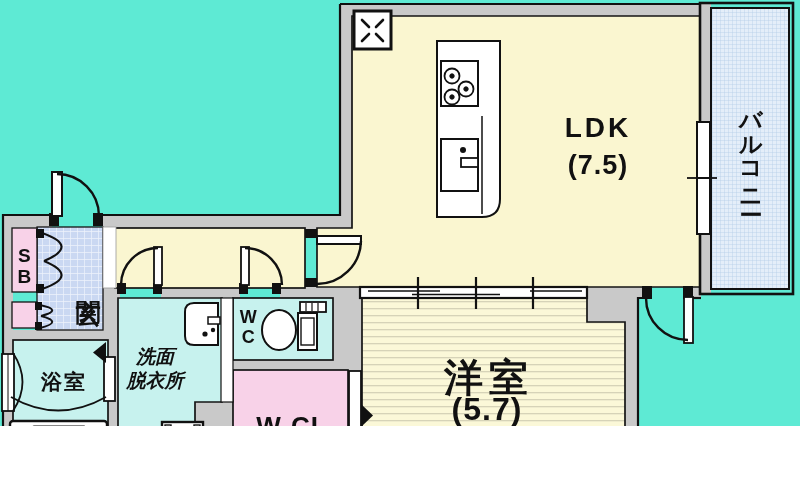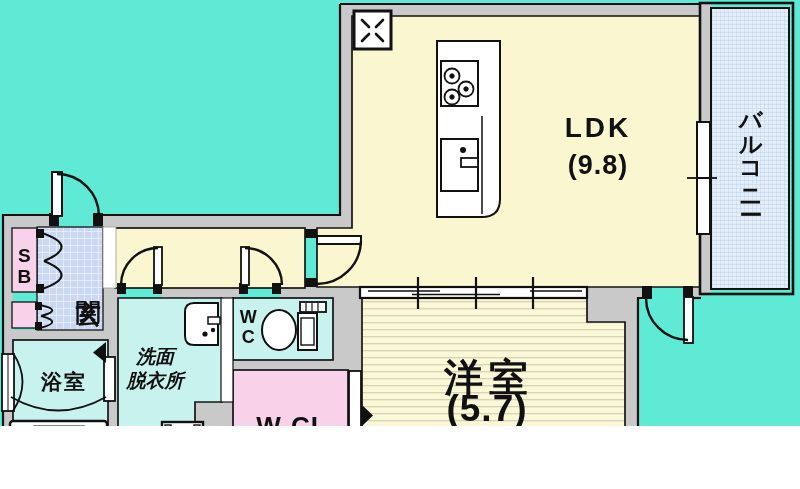--- a/index.html
+++ b/index.html
@@ -239,24 +239,24 @@
 
   <g>
     <path d="M13,353 Q32,382 13,411" fill="none" stroke="#111" stroke-width="1.8"></path>
     <path d="M11,397 Q58,424 106,397" fill="none" stroke="#111" stroke-width="1.8"></path>
     <rect x="10" y="421" width="97" height="52" rx="3" fill="#fff" stroke="#111" stroke-width="2.4"></rect>
     <path d="M16,434 L34,426 H84 L101,434 V460 L84,468 H34 L16,460 Z" fill="#f0f0f0" stroke="#111" stroke-width="1.2"></path>
   </g>
 </svg>
 
   <div class="lbl" style="left:598px;top:127px;font-size:28px;letter-spacing:3px;">LDK</div>
-  <div class="lbl" style="left:598px;top:166px;font-size:27px;letter-spacing:1px;">(9.8)</div>
+  <div class="lbl" style="left:598px;top:166px;font-size:27px;letter-spacing:1px;">(7.5)</div>
   <div class="lbl vert" style="left:751px;top:148px;font-size:23px;letter-spacing:1px;">バルコニー</div>
   <div class="lbl" style="left:489px;top:378px;font-size:39px;letter-spacing:6px;">洋室</div>
-  <div class="lbl" style="left:487px;top:409px;font-size:37px;letter-spacing:1px;">(5.7)</div>
+  <div class="lbl" style="left:487px;top:409px;font-size:32px;letter-spacing:1px;">(5.7)</div>
   <div class="lbl vert" style="left:88px;top:280px;font-size:25px;">玄関</div>
   <div class="lbl vert-up" style="left:24px;top:266px;font-size:19px;font-weight:700;">SB</div>
   <div class="lbl" style="left:64px;top:382px;font-size:21px;letter-spacing:2px;">浴室</div>
   <div class="lbl" style="left:155px;top:369px;font-size:19px;font-style:italic;">洗面
 脱衣所</div>
   <div class="lbl vert-up" style="left:248px;top:327px;font-size:18px;font-weight:700;">WC</div>
   <div class="lbl" style="left:292px;top:426px;font-size:26px;letter-spacing:1px;">W-CL</div>
 </div>
 
 </body></html>

